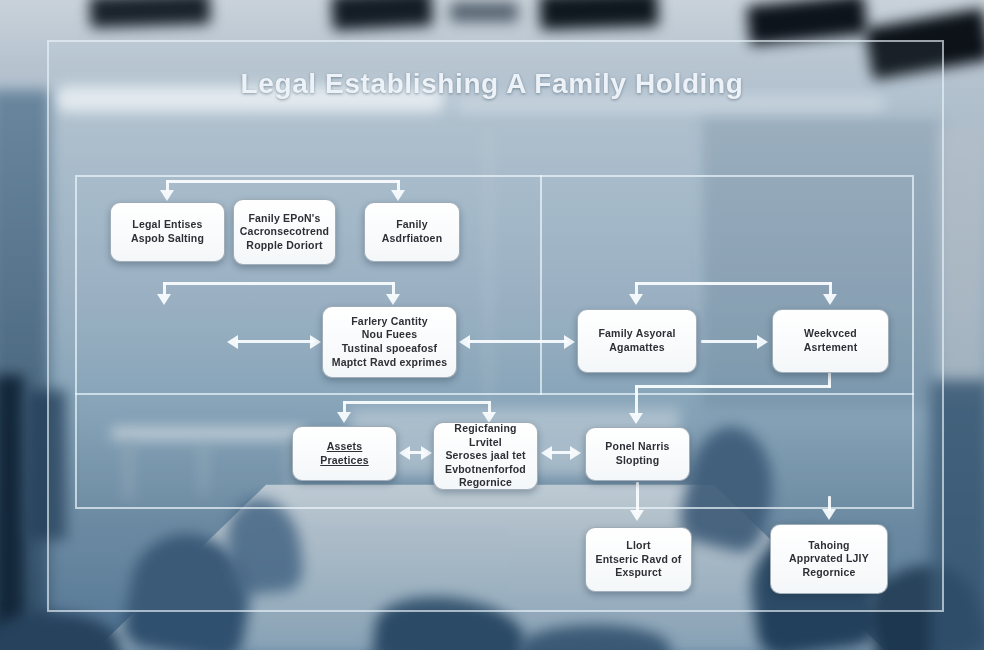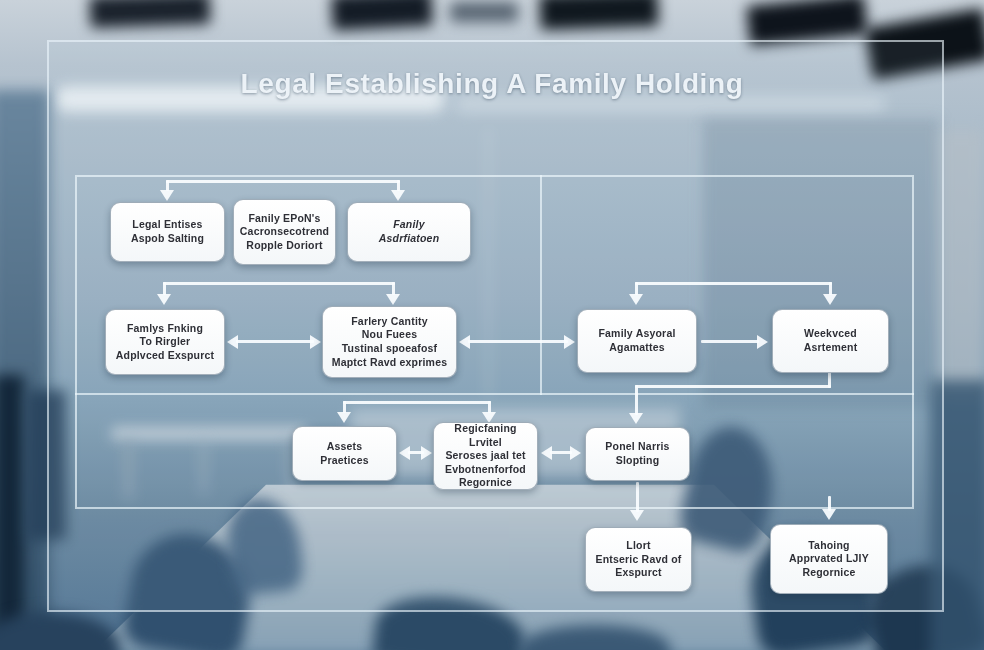--- a/index.html
+++ b/index.html
@@ -157,49 +157,44 @@
     <span>Legal Entises</span>
     <span>Aspob Salting</span>
   </div>
 
   <div class="node" style="left:233px;top:199px;width:103px;height:66px;">
     <span>Fanily EPoN's</span>
     <span>Cacronsecotrend</span>
     <span>Ropple Doriort</span>
   </div>
 
-  <div class="node" style="left:347px;top:202px;width:124px;height:60px;font-style:italic;">
+  <div class="node" style="left:364px;top:202px;width:96px;height:60px;">
     <span>Fanily</span>
     <span>Asdrfiatoen</span>
   </div>
 
-  <div class="node" style="left:105px;top:309px;width:120px;height:66px;">
-    <span>Famlys Fnking</span>
-    <span>To Rirgler</span>
-    <span>Adplvced Exspurct</span>
-  </div>
 
   <div class="node" style="left:322px;top:306px;width:135px;height:72px;">
     <span>Farlery Cantity</span>
     <span>Nou Fuees</span>
     <span>Tustinal spoeafosf</span>
     <span>Maptct Ravd exprimes</span>
   </div>
 
   <div class="node" style="left:577px;top:309px;width:120px;height:64px;">
     <span>Family Asyoral</span>
     <span>Agamattes</span>
   </div>
 
   <div class="node" style="left:772px;top:309px;width:117px;height:64px;">
     <span>Weekvced</span>
     <span>Asrtement</span>
   </div>
 
-  <div class="node" style="left:292px;top:426px;width:105px;height:55px;">
+  <div class="node" style="left:292px;top:426px;width:105px;height:55px;text-decoration:underline;">
     <span>Assets</span>
     <span>Praetices</span>
   </div>
 
   <div class="node" style="left:433px;top:422px;width:105px;height:68px;">
     <span>Regicfaning</span>
     <span>Lrvitel</span>
     <span>Seroses jaal tet</span>
     <span>Evbotnenforfod</span>
     <span>Regornice</span>

